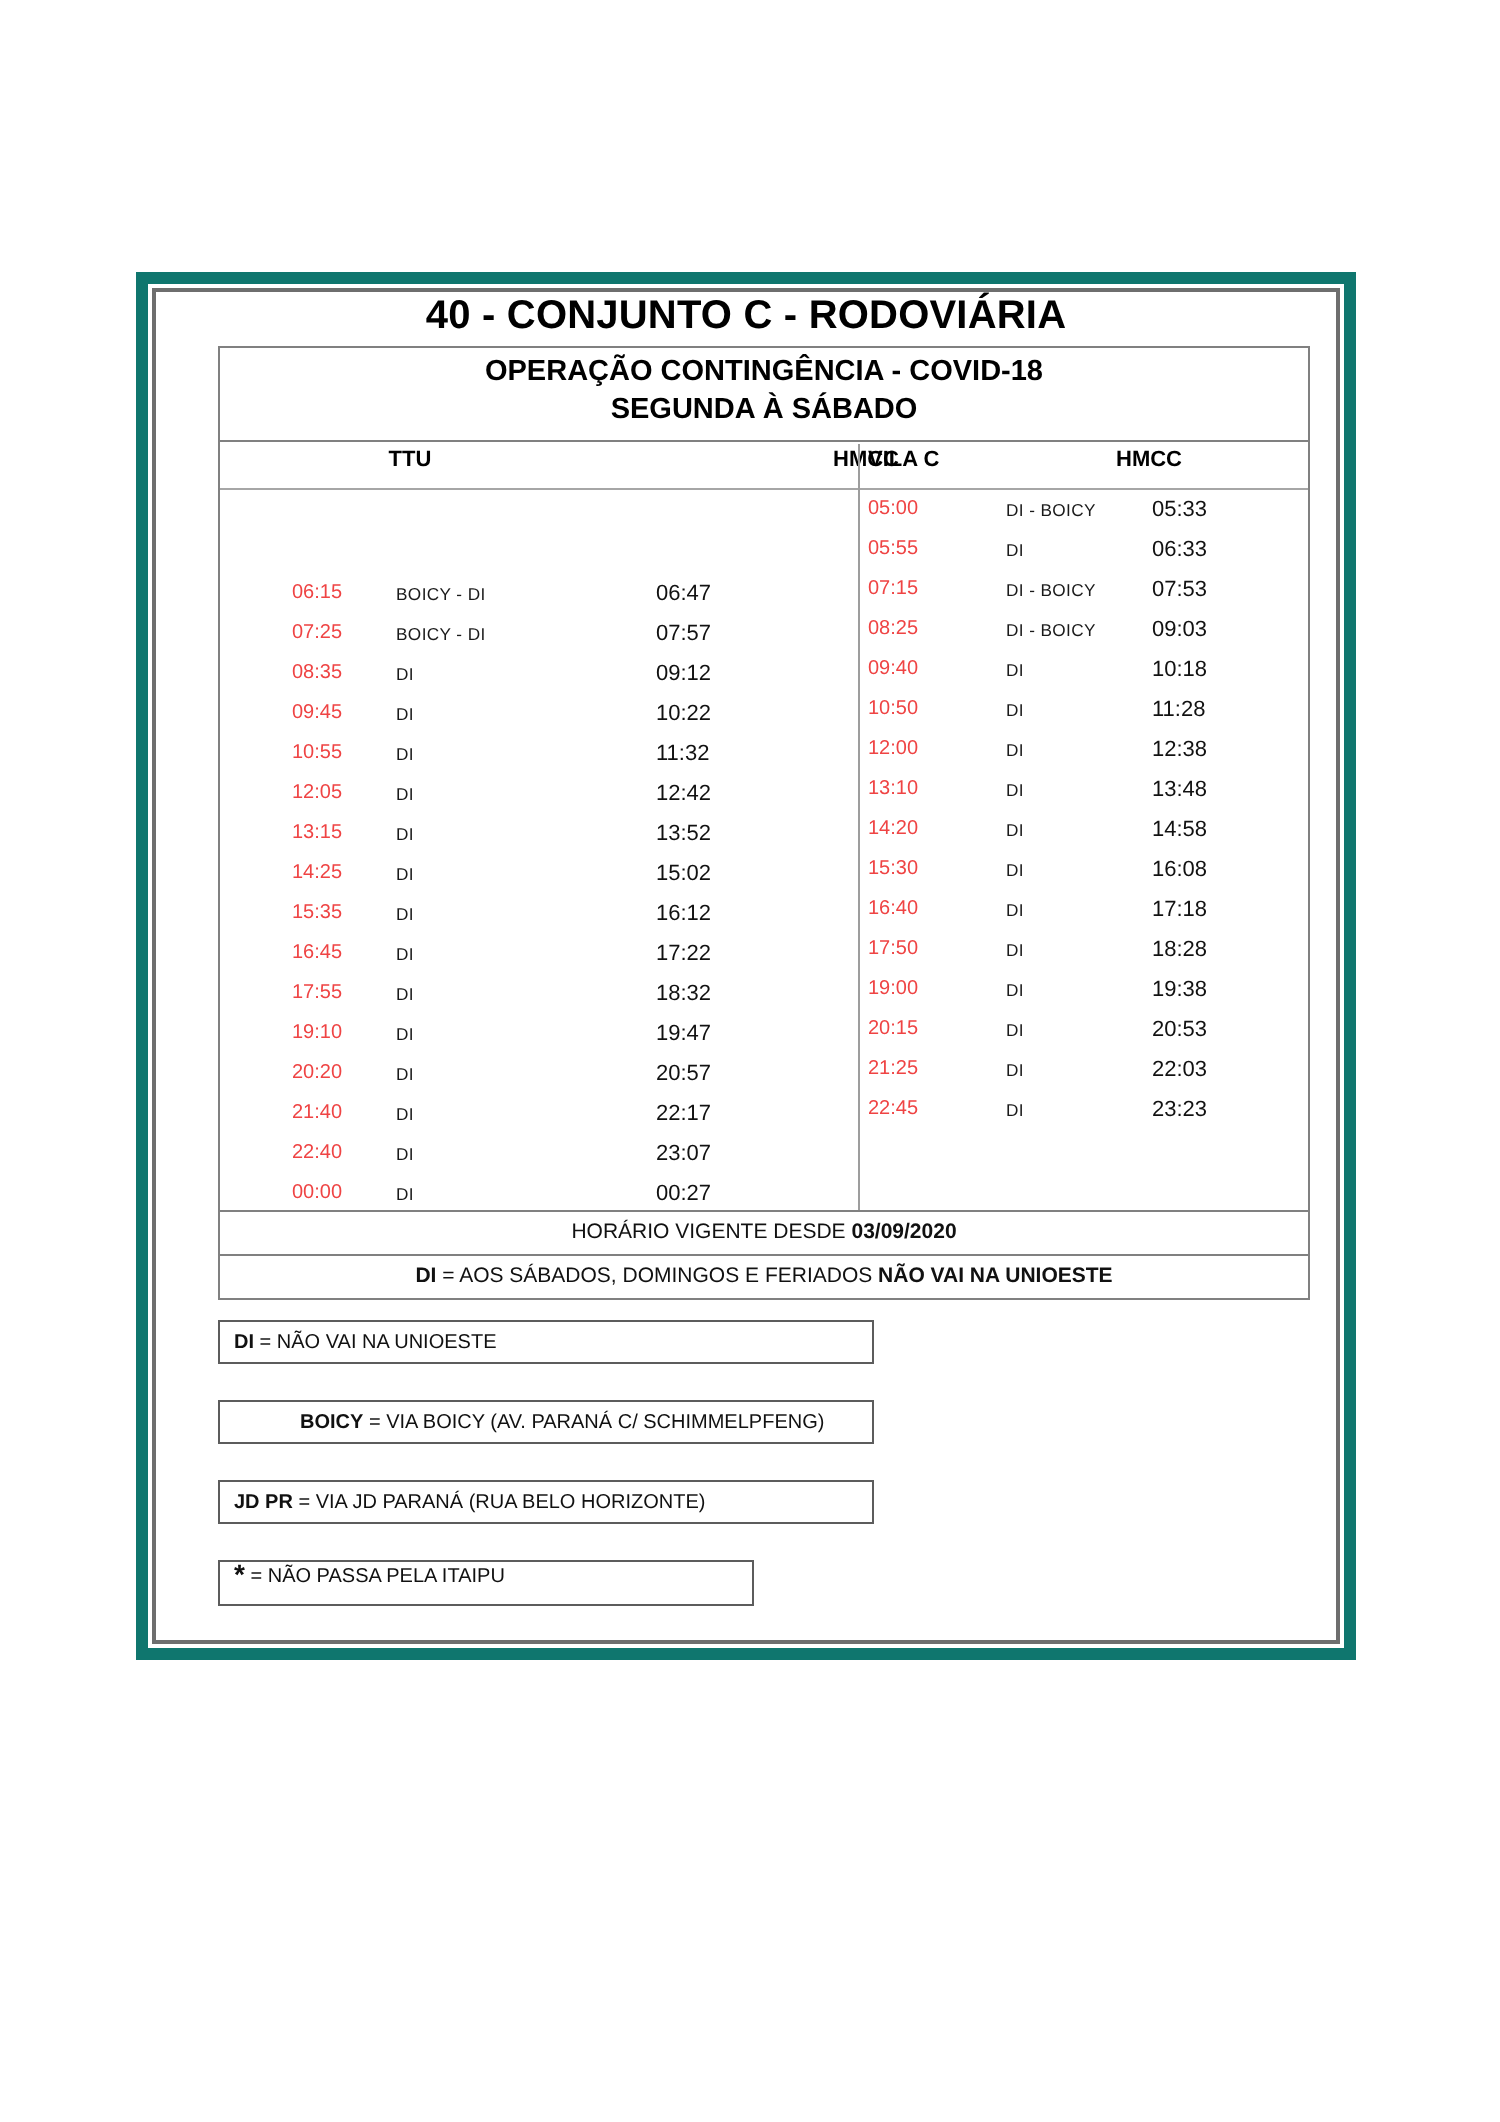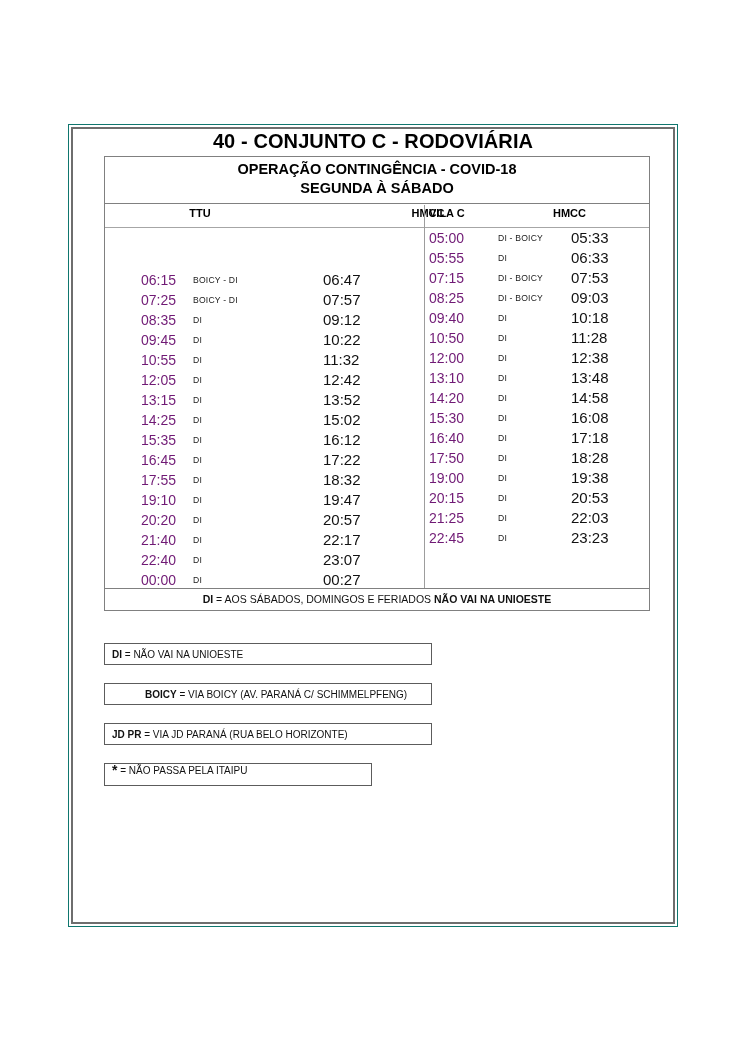--- a/index.html
+++ b/index.html
@@ -13,24 +13,24 @@
     font-family: "Liberation Sans", sans-serif;
     color: #0c0c0c;
     position: relative;
     overflow: hidden;
   }
 
   
   #outer-frame {
     position: absolute;
     left: 68px;
-    top: 124px;
+    top: 136px;
     width: 610px;
-    height: 803px;
-    border: 1px solid #0f766e;
+    height: 694px;
+    border: 6px solid #0f766e;
     box-sizing: border-box;
     background: #fff;
   }
   #outer-frame-inner {
     position: absolute;
     left: 2px;
     top: 2px;
     right: 2px;
     bottom: 2px;
     border: 2px solid #6e6e6e;
@@ -108,34 +108,34 @@
   .sched-col { position: absolute; top: 0; }
   #col-left  { left: 0;    width: 319px; }
   #col-right { left: 320px; width: 226px; }
 
   .trip-row {
     position: relative;
     height: 20px;
   }
   .dep-time {
     position: absolute;
-    font-size: 14px;
-    color: #701a75;
+    font-size: 10px;
+    color: #ef4444;
     line-height: 20px;
   }
   .note {
     position: absolute;
     font-size: 8.6px;
     color: #1a1a1a;
     line-height: 21px;
     letter-spacing: 0.2px;
   }
   .arr-time {
     position: absolute;
-    font-size: 15px;
+    font-size: 11px;
     color: #111;
     line-height: 20px;
   }
 
   
   #col-left .dep-time { left: 36px; }
   #col-left .note     { left: 88px; }
   #col-left .arr-time { left: 218px; }
 
   
@@ -369,20 +369,24 @@
             </div>
             <div class="trip-row">
               <span class="dep-time">22:45</span>
               <span class="note">DI</span>
               <span class="arr-time">23:23</span>
             </div>
           </div>
       </div>
     </div>
 
+    <div class="footer-row">
+      <span>HORÁRIO VIGENTE DESDE</span>
+      <b>03/09/2020</b>
+    </div>
 
     <div class="footer-row">
       <b>DI</b><span> = AOS SÁBADOS, DOMINGOS E FERIADOS </span><b>NÃO VAI NA UNIOESTE</b>
     </div>
 
   </div>
 
   <div class="legend-box" id="legend-0">
     <b>DI</b><span> = NÃO VAI NA UNIOESTE</span>
   </div>

